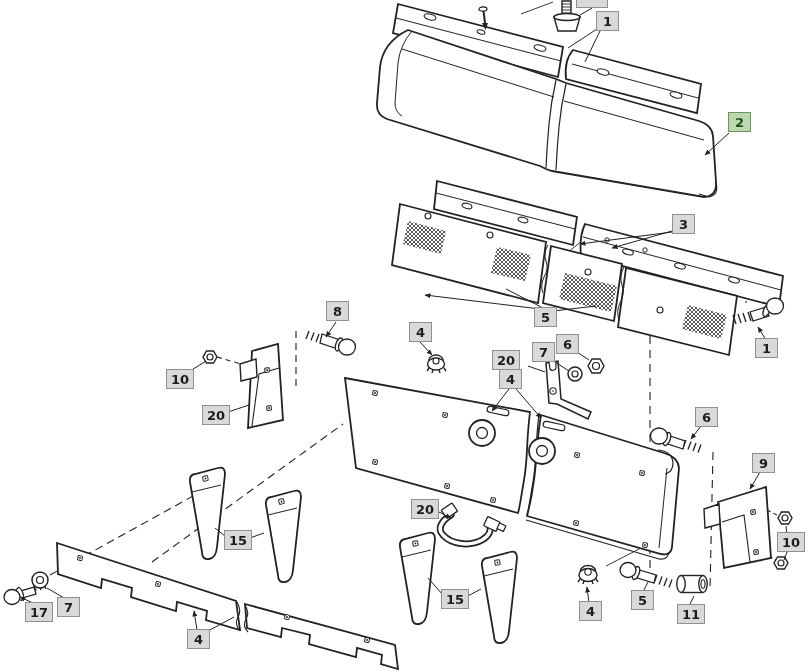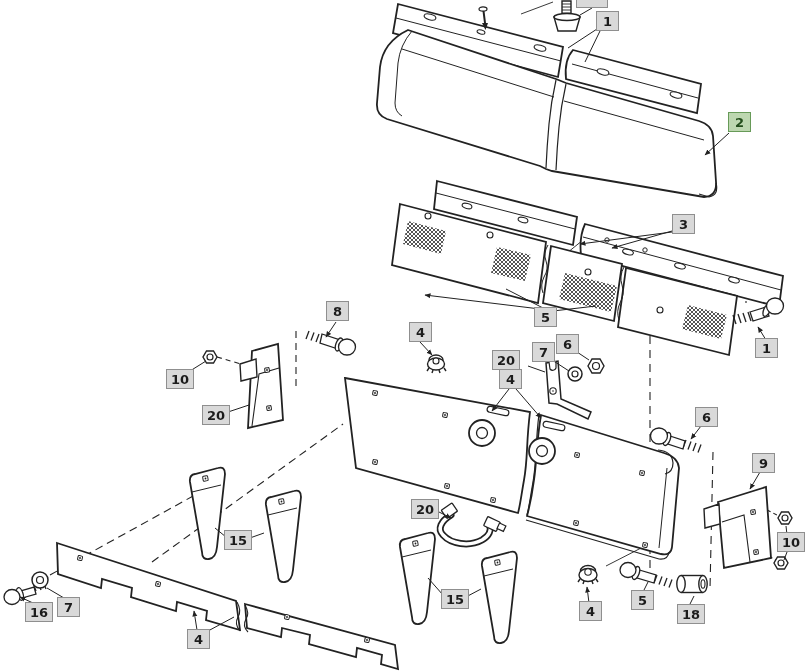--- a/index.html
+++ b/index.html
@@ -362,18 +362,18 @@
 <div class="callout" style="left:166px;top:369px">10</div>
 <div class="callout" style="left:202px;top:405px">20</div>
 <div class="callout" style="left:695px;top:407px">6</div>
 <div class="callout" style="left:752px;top:453px">9</div>
 <div class="callout" style="left:777px;top:532px">10</div>
 <div class="callout" style="left:411px;top:499px">20</div>
 <div class="callout" style="left:224px;top:530px">15</div>
 <div class="callout" style="left:441px;top:589px">15</div>
 <div class="callout" style="left:579px;top:601px">4</div>
 <div class="callout" style="left:631px;top:590px">5</div>
-<div class="callout" style="left:677px;top:604px">18</div>
-<div class="callout" style="left:25px;top:602px">16</div>
+<div class="callout" style="left:677px;top:604px">11</div>
+<div class="callout" style="left:25px;top:602px">17</div>
 <div class="callout" style="left:57px;top:597px">7</div>
 <div class="callout" style="left:187px;top:629px">4</div>
 
 </div>
 
 </body></html>

